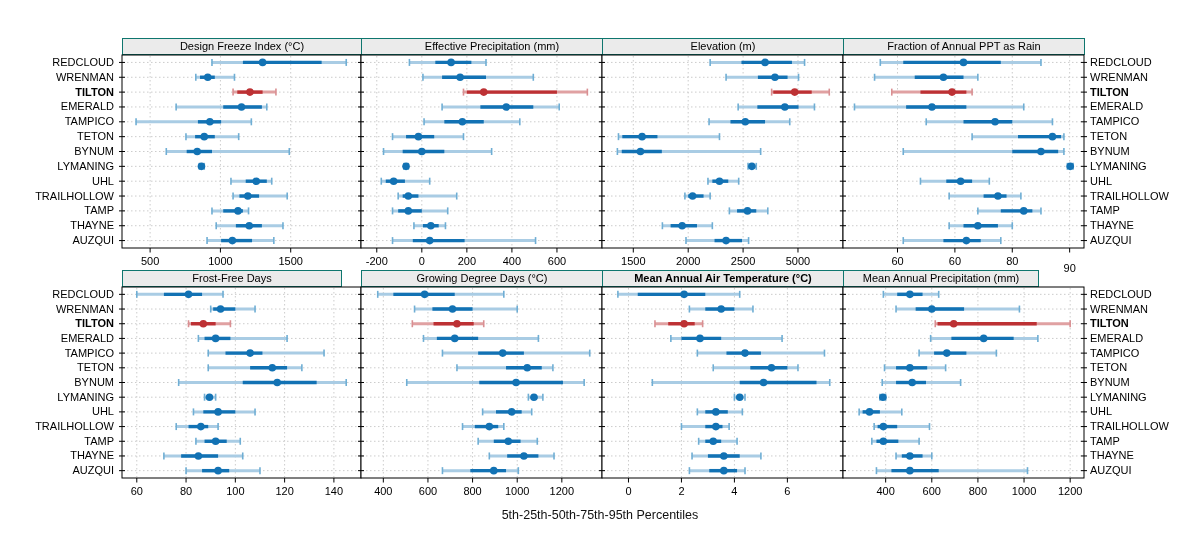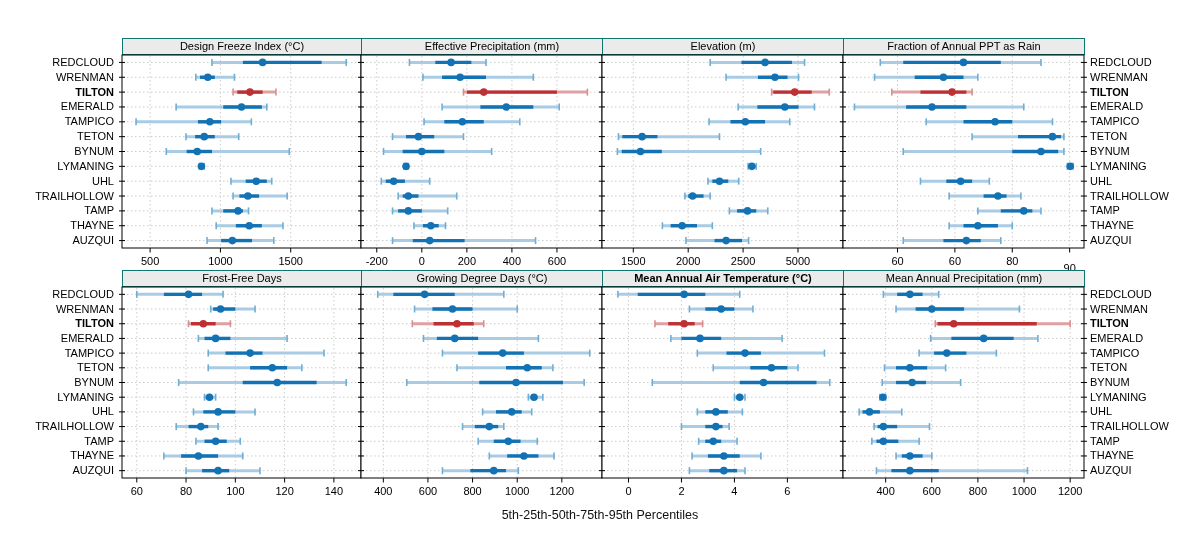--- a/index.html
+++ b/index.html
@@ -631,24 +631,24 @@
       <div class="ylab left" style="left: 30px; width: 84px; top: 406.385px;">UHL</div>
       <div class="ylab" style="left: 1090px; width: 100px; top: 406.385px;">UHL</div>
       <div class="ylab left" style="left: 30px; width: 84px; top: 421.077px;">TRAILHOLLOW</div>
       <div class="ylab" style="left: 1090px; width: 100px; top: 421.077px;">TRAILHOLLOW</div>
       <div class="ylab left" style="left: 30px; width: 84px; top: 435.769px;">TAMP</div>
       <div class="ylab" style="left: 1090px; width: 100px; top: 435.769px;">TAMP</div>
       <div class="ylab left" style="left: 30px; width: 84px; top: 450.462px;">THAYNE</div>
       <div class="ylab" style="left: 1090px; width: 100px; top: 450.462px;">THAYNE</div>
       <div class="ylab left" style="left: 30px; width: 84px; top: 465.154px;">AUZQUI</div>
       <div class="ylab" style="left: 1090px; width: 100px; top: 465.154px;">AUZQUI</div>
-      <div class="hdr" style="left: 122px; top: 270px; width: 240px;">Frost-Free Days</div>
+      <div class="hdr" style="left: 122px; top: 270px; width: 220px;">Frost-Free Days</div>
       <div class="hdr" style="left: 361px; top: 270px; width: 242px;">Growing Degree Days (°C)</div>
       <div class="hdr" style="left: 602px; top: 270px; width: 242px; font-weight: bold;">Mean Annual Air Temperature (°C)</div>
-      <div class="hdr" style="left: 843px; top: 270px; width: 242px;">Mean Annual Precipitation (mm)</div>
+      <div class="hdr" style="left: 843px; top: 270px; width: 196px;">Mean Annual Precipitation (mm)</div>
       <svg width="974" height="198" style="left: 116px; top: 287px;">
         <g>
           <rect x="6" y="0" width="239" height="191" fill="#ffffff"></rect>
           <line x1="7" y1="7.346153846153846" x2="244" y2="7.346153846153846" stroke="#cccccc" stroke-width="1" stroke-dasharray="1.5,2.5"></line>
           <line x1="7" y1="22.038461538461537" x2="244" y2="22.038461538461537" stroke="#cccccc" stroke-width="1" stroke-dasharray="1.5,2.5"></line>
           <line x1="7" y1="36.730769230769226" x2="244" y2="36.730769230769226" stroke="#cccccc" stroke-width="1" stroke-dasharray="1.5,2.5"></line>
           <line x1="7" y1="51.42307692307692" x2="244" y2="51.42307692307692" stroke="#cccccc" stroke-width="1" stroke-dasharray="1.5,2.5"></line>
           <line x1="7" y1="66.11538461538461" x2="244" y2="66.11538461538461" stroke="#cccccc" stroke-width="1" stroke-dasharray="1.5,2.5"></line>
           <line x1="7" y1="80.8076923076923" x2="244" y2="80.8076923076923" stroke="#cccccc" stroke-width="1" stroke-dasharray="1.5,2.5"></line>
           <line x1="7" y1="95.5" x2="244" y2="95.5" stroke="#cccccc" stroke-width="1" stroke-dasharray="1.5,2.5"></line>

